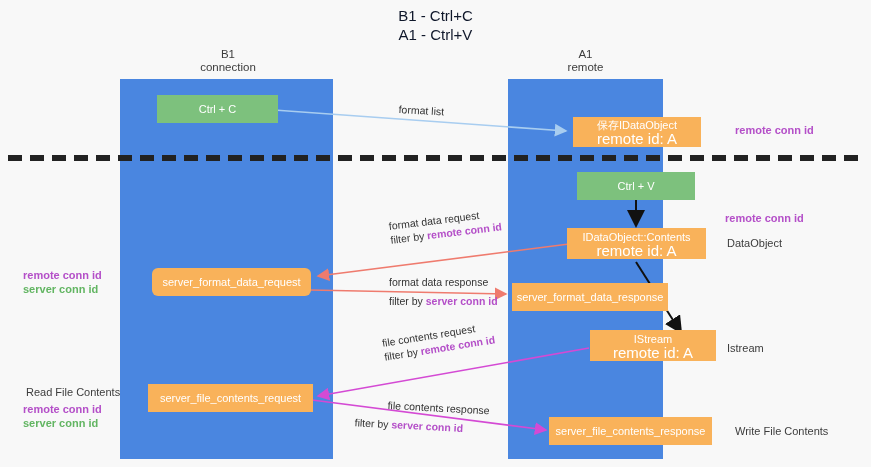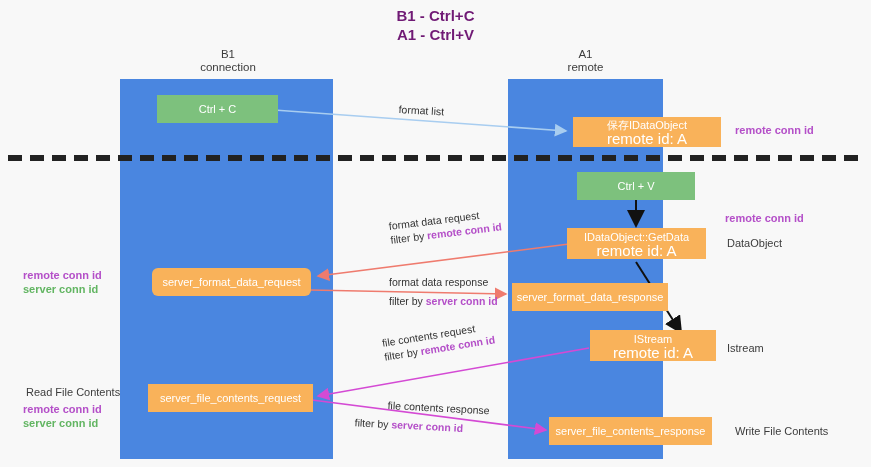--- a/index.html
+++ b/index.html
@@ -8,21 +8,21 @@
     background:#f8f8f8;
     font-family:"Liberation Sans","DejaVu Sans",sans-serif;
     position:relative;
     overflow:hidden;
     color:#333;
   }
   .canvas{position:absolute;inset:0;}
   
   .title{
     position:absolute;left:0;top:6px;width:871px;
-    text-align:center;font-size:15px;line-height:19px;color:#701a75;font-weight:bold;
+    text-align:center;font-size:15px;line-height:19px;color:#0f172a;
   }
   
   .colhead{
     position:absolute;text-align:center;font-size:11.5px;line-height:13px;color:#3c3c3c;
   }
   
   .lane{position:absolute;background:#4a86e0;}
   #lane-b1{left:120px;top:79px;width:213px;height:380px;}
   #lane-a1{left:508px;top:79px;width:155px;height:380px;}
   
@@ -106,31 +106,31 @@
 
     <line x1="312" y1="400" x2="546" y2="430" stroke="#d44ad4" stroke-width="1.6" marker-end="url(#ah-mag)"></line>
   </svg>
 
   <div class="divider"></div>
 
   <div class="box green" style="left:157px;top:95px;width:121px;height:28px;">
     <div>Ctrl + C</div>
   </div>
 
-  <div class="box orange" style="left:573px;top:117px;width:148px;height:30px;">
+  <div class="box orange" style="left:573px;top:117px;width:128px;height:30px;">
     <div>保存IDataObject</div>
     <div class="l2">remote id: A</div>
   </div>
 
   <div class="box green" style="left:577px;top:172px;width:118px;height:25px;">
     <div>Ctrl + V</div>
   </div>
 
   <div class="box orange" style="left:567px;top:228px;width:139px;height:31px;">
-    <div>IDataObject::GetData</div>
+    <div>IDataObject::Contents</div>
     <div class="l2">remote id: A</div>
   </div>
 
   <div class="box orange" style="left:152px;top:268px;width:159px;height:26px;border-radius:6px;">
     <div>server_format_data_request</div>
   </div>
 
   <div class="box orange" style="left:512px;top:283px;width:156px;height:26px;">
     <div>server_format_data_response</div>
   </div>

